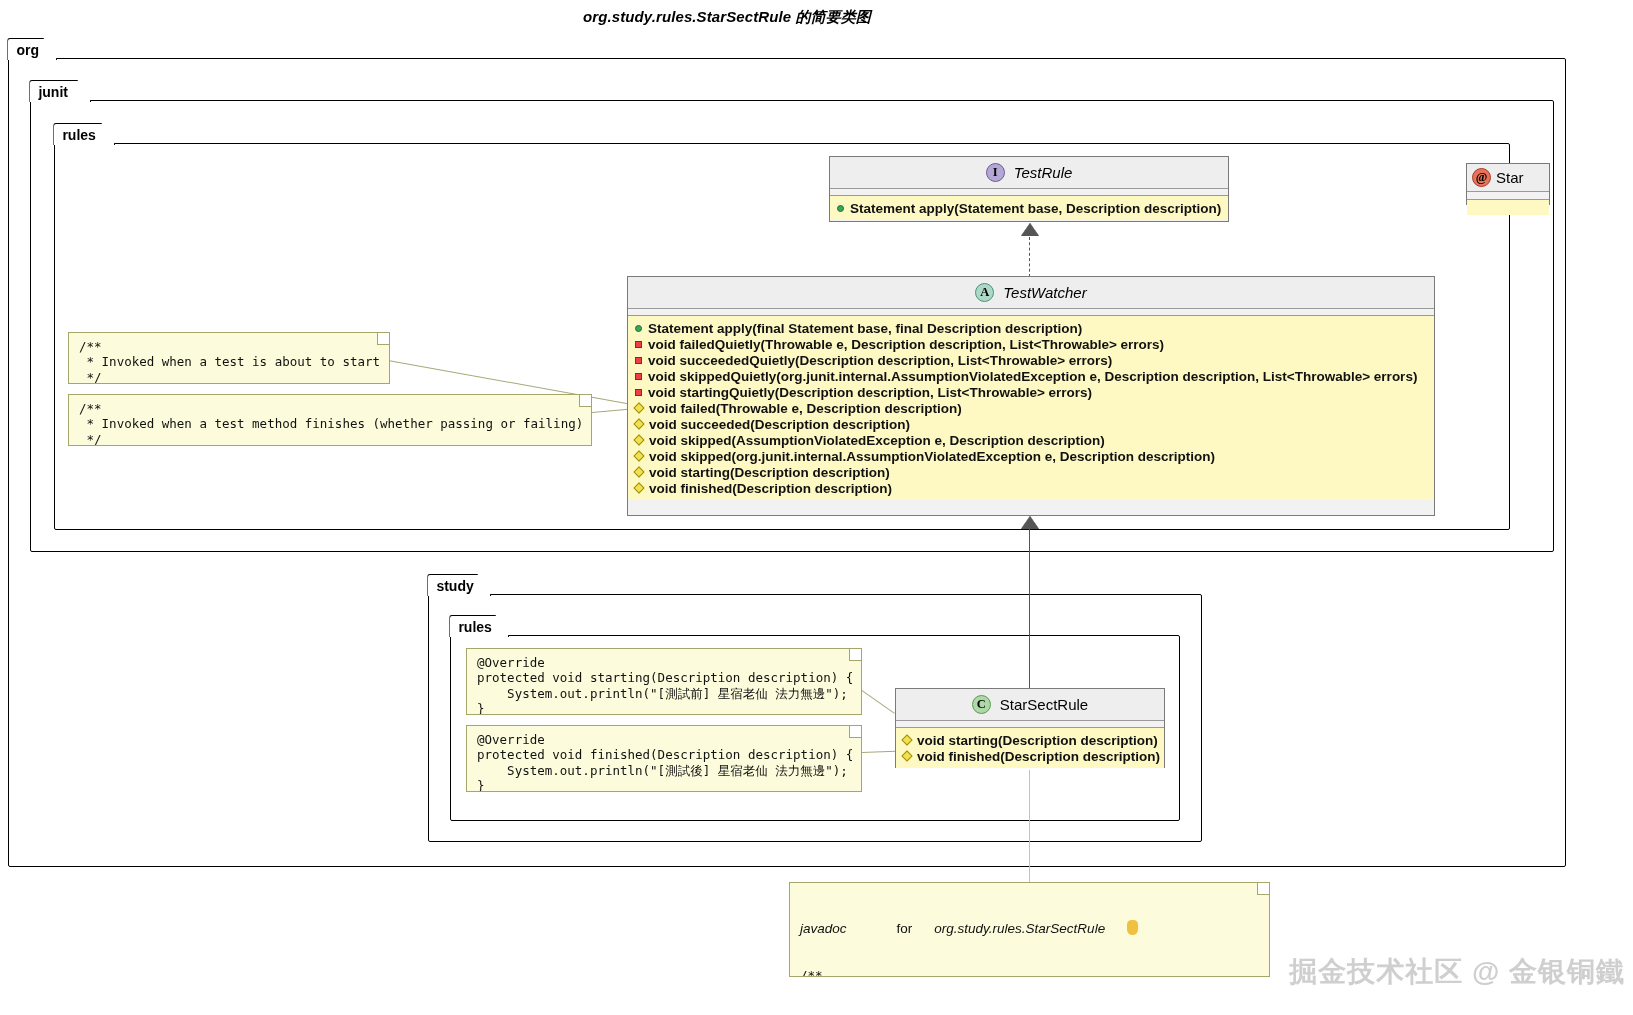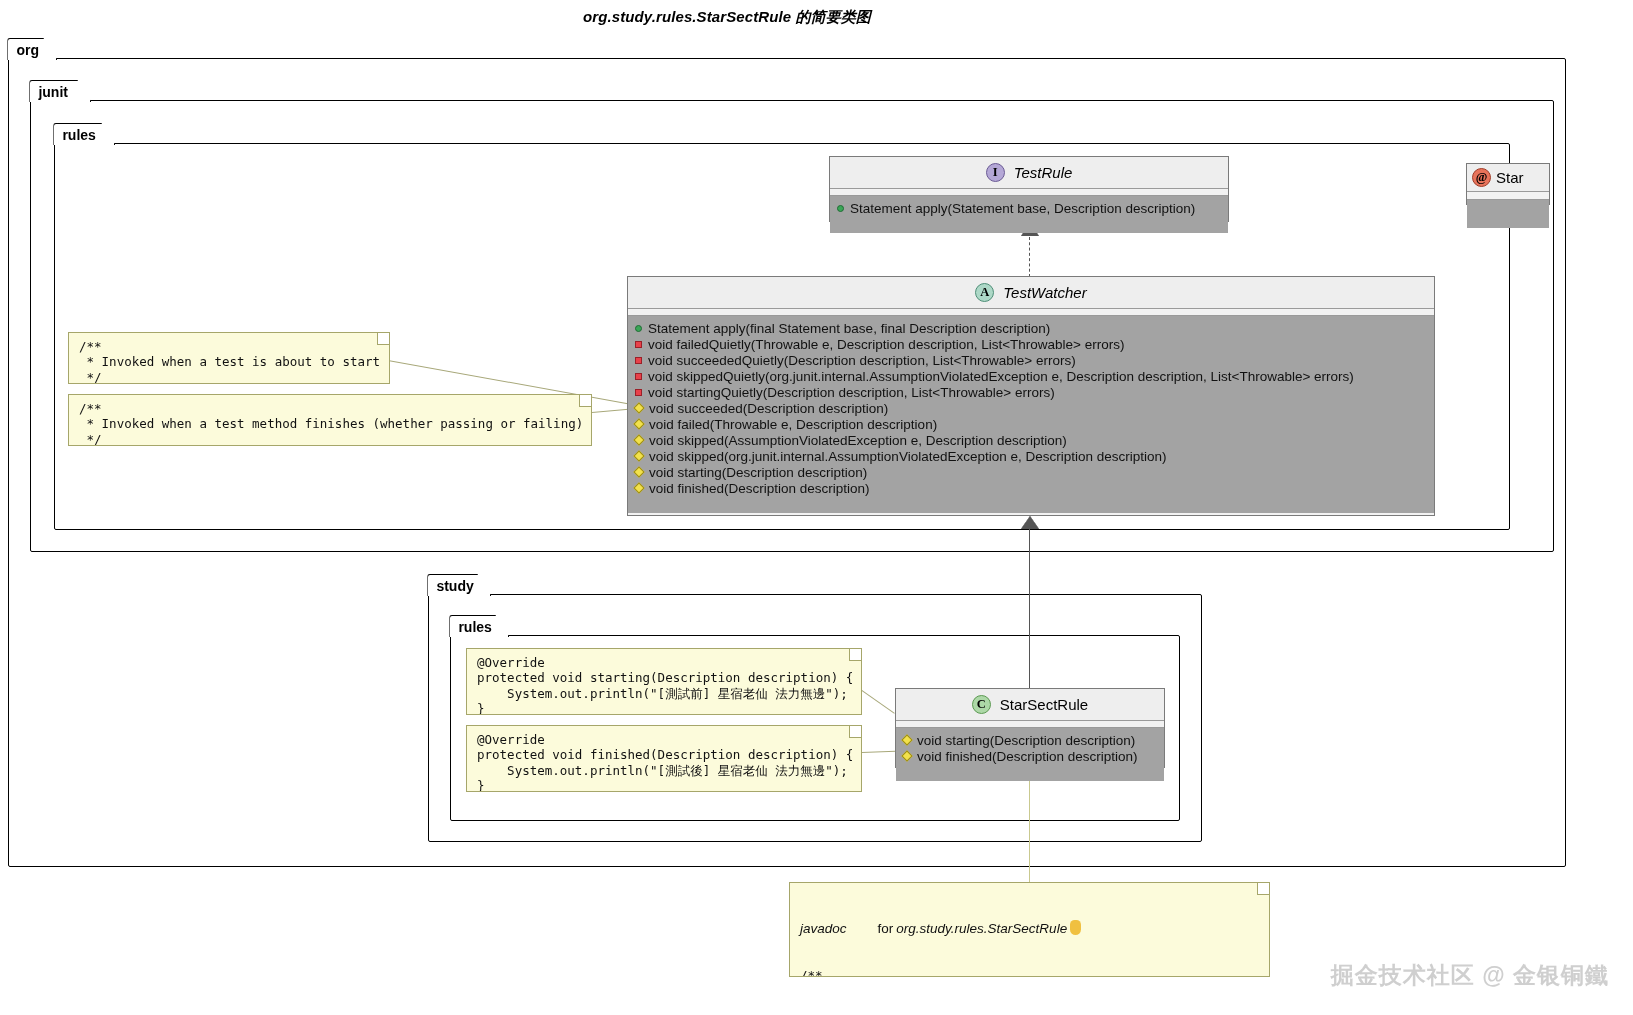--- a/index.html
+++ b/index.html
@@ -78,22 +78,23 @@
     font-size: 15px;
     color: #000000;
   }
   .uml-title.italic { font-style: italic; }
   .uml-sep {
     height: 6px;
     background: #f2f2f2;
     border-bottom: 1.2px solid #9a9a9a;
   }
   .uml-members {
-    padding: 4px 0 17px 0;
-    background: #a3a3a3;
+    padding: 4px 0 4px 0;
+    background: #fef9c3;
+    font-weight: bold;
   }
   .member {
     display: flex;
     align-items: center;
     gap: 6px;
     height: 16px;
     padding: 0 6px 0 7px;
     font-size: 13.5px;
     color: #111111;
     white-space: nowrap;
@@ -160,21 +161,21 @@
     background: #ffffff;
     border-left: 1.1px solid #a6a66a;
     border-bottom: 1.1px solid #a6a66a;
   }
   .note-title {
     font-family: "Liberation Sans", sans-serif;
     font-size: 13.5px;
     font-style: italic;
     display: flex;
     align-items: center;
-    gap: 3px;
+    gap: 22px;
     margin-bottom: 1px;
     white-space: nowrap;
   }
   .note-title .nt-plain { font-style: italic; }
   .pin-icon {
     width: 11px; height: 15px;
     background: #f0c040;
     border-radius: 5px 5px 6px 6px;
     display: inline-block;
     flex: none;
@@ -214,23 +215,23 @@
   }
   .dashed-v {
     position: absolute;
     width: 0;
     border-left: 1.4px dashed #555555;
   }
 
   
   #watermark {
     position: absolute;
-    right: 24px;
+    right: 8px;
     bottom: 24px;
-    font-size: 23px;
+    font-size: 28px;
     font-weight: bold;
     color: #cfcfcf;
     white-space: nowrap;
     letter-spacing: 1px;
   }
 </style>
 </head>
 <body>
 
 <div id="diagram-title">org.study.rules.StarSectRule 的简要类图</div>
@@ -323,25 +324,25 @@
     <div class="member">
       <span class="vis vis-private"></span>
       <span>void skippedQuietly(org.junit.internal.AssumptionViolatedException e, Description description, List&lt;Throwable&gt; errors)</span>
     </div>
     <div class="member">
       <span class="vis vis-private"></span>
       <span>void startingQuietly(Description description, List&lt;Throwable&gt; errors)</span>
     </div>
     <div class="member">
       <span class="vis vis-protected"></span>
+      <span>void failed(Throwable e, Description description)</span>
+    </div>
+    <div class="member">
+      <span class="vis vis-protected"></span>
       <span>void succeeded(Description description)</span>
-    </div>
-    <div class="member">
-      <span class="vis vis-protected"></span>
-      <span>void failed(Throwable e, Description description)</span>
     </div>
     <div class="member">
       <span class="vis vis-protected"></span>
       <span>void skipped(AssumptionViolatedException e, Description description)</span>
     </div>
     <div class="member">
       <span class="vis vis-protected"></span>
       <span>void skipped(org.junit.internal.AssumptionViolatedException e, Description description)</span>
     </div>
     <div class="member">

